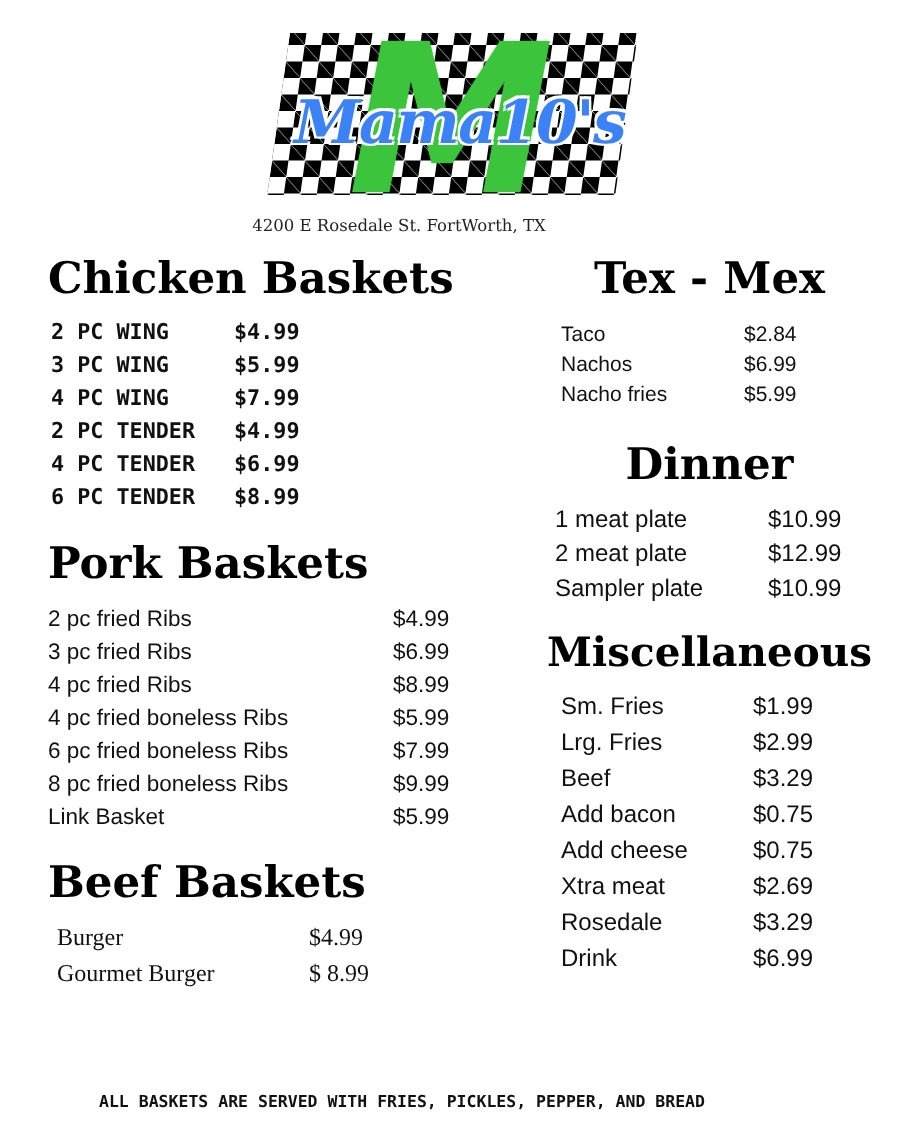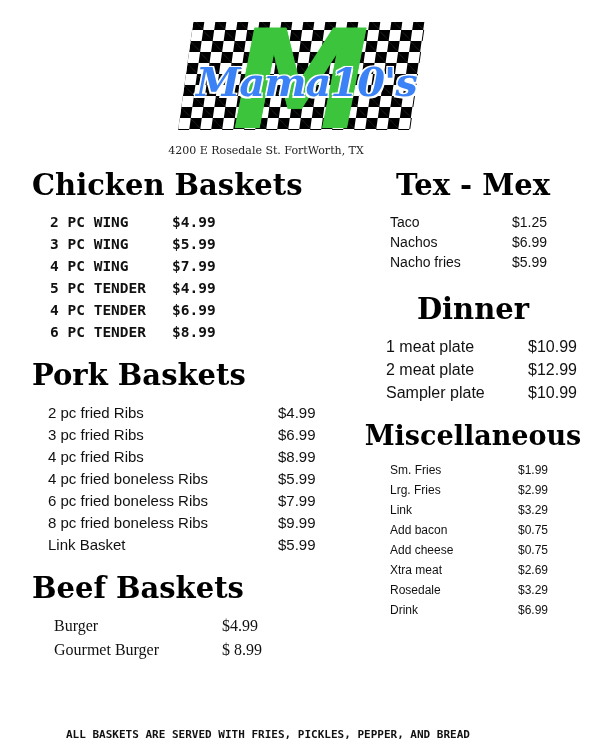--- a/index.html
+++ b/index.html
@@ -133,21 +133,20 @@
 
   .items {
     list-style: none;
     margin: 0;
     padding: 0;
   }
   .item {
     display: flex;
     align-items: baseline;
     margin-bottom: 3px;
-    margin-left: 16px;
   }
   .item .name {
     flex: 0 0 auto;
   }
   .item .price {
     margin-left: auto;
   }
 
   
   .mono-list .item {
@@ -194,21 +193,21 @@
     font-family: "Liberation Sans", sans-serif;
     font-size: 16px;
     margin-bottom: 5px;
   }
   .dinner-list .item .name { flex: 0 0 142px; }
   .dinner-list .item .price { margin-left: 0; }
 
   .misc-list { padding-left: 22px; }
   .misc-list .item {
     font-family: "Liberation Sans", sans-serif;
-    font-size: 12px;
+    font-size: 16px;
     margin-bottom: 6px;
   }
   .misc-list .item .name { flex: 0 0 128px; }
   .misc-list .item .price { margin-left: 0; }
 
   .right-title-dinner { margin-top: 22px; }
   .right-title-misc { margin-top: 18px; }
 
   .footer {
     position: absolute;
@@ -248,21 +247,21 @@
         </li>
         <li class="item">
           <span class="name">3 PC WING</span>
           <span class="price">$5.99</span>
         </li>
         <li class="item">
           <span class="name">4 PC WING</span>
           <span class="price">$7.99</span>
         </li>
         <li class="item">
-          <span class="name">5 PC TENDER</span>
+          <span class="name">2 PC TENDER</span>
           <span class="price">$4.99</span>
         </li>
         <li class="item">
           <span class="name">4 PC TENDER</span>
           <span class="price">$6.99</span>
         </li>
         <li class="item">
           <span class="name">6 PC TENDER</span>
           <span class="price">$8.99</span>
         </li>
@@ -319,21 +318,21 @@
 
   </div>
 
   <div class="col-right">
 
     <div class="section">
       <h2 class="section-title right">Tex - Mex</h2>
       <ul class="items texmex-list">
         <li class="item">
           <span class="name">Taco</span>
-          <span class="price">$1.25</span>
+          <span class="price">$2.84</span>
         </li>
         <li class="item">
           <span class="name">Nachos</span>
           <span class="price">$6.99</span>
         </li>
         <li class="item">
           <span class="name">Nacho fries</span>
           <span class="price">$5.99</span>
         </li>
       </ul>
@@ -362,21 +361,21 @@
       <ul class="items misc-list">
         <li class="item">
           <span class="name">Sm. Fries</span>
           <span class="price">$1.99</span>
         </li>
         <li class="item">
           <span class="name">Lrg. Fries</span>
           <span class="price">$2.99</span>
         </li>
         <li class="item">
-          <span class="name">Link</span>
+          <span class="name">Beef</span>
           <span class="price">$3.29</span>
         </li>
         <li class="item">
           <span class="name">Add bacon</span>
           <span class="price">$0.75</span>
         </li>
         <li class="item">
           <span class="name">Add cheese</span>
           <span class="price">$0.75</span>
         </li>

